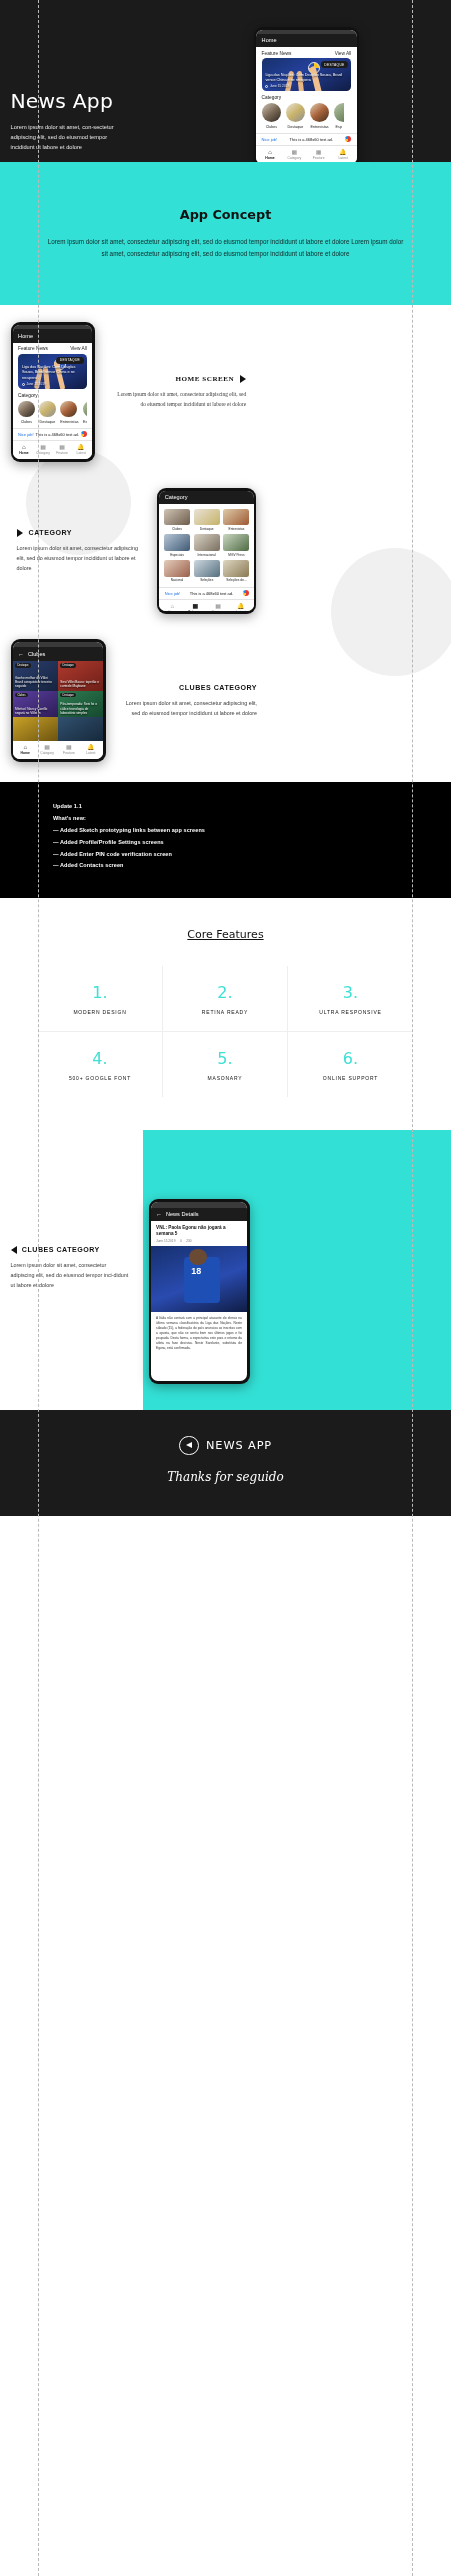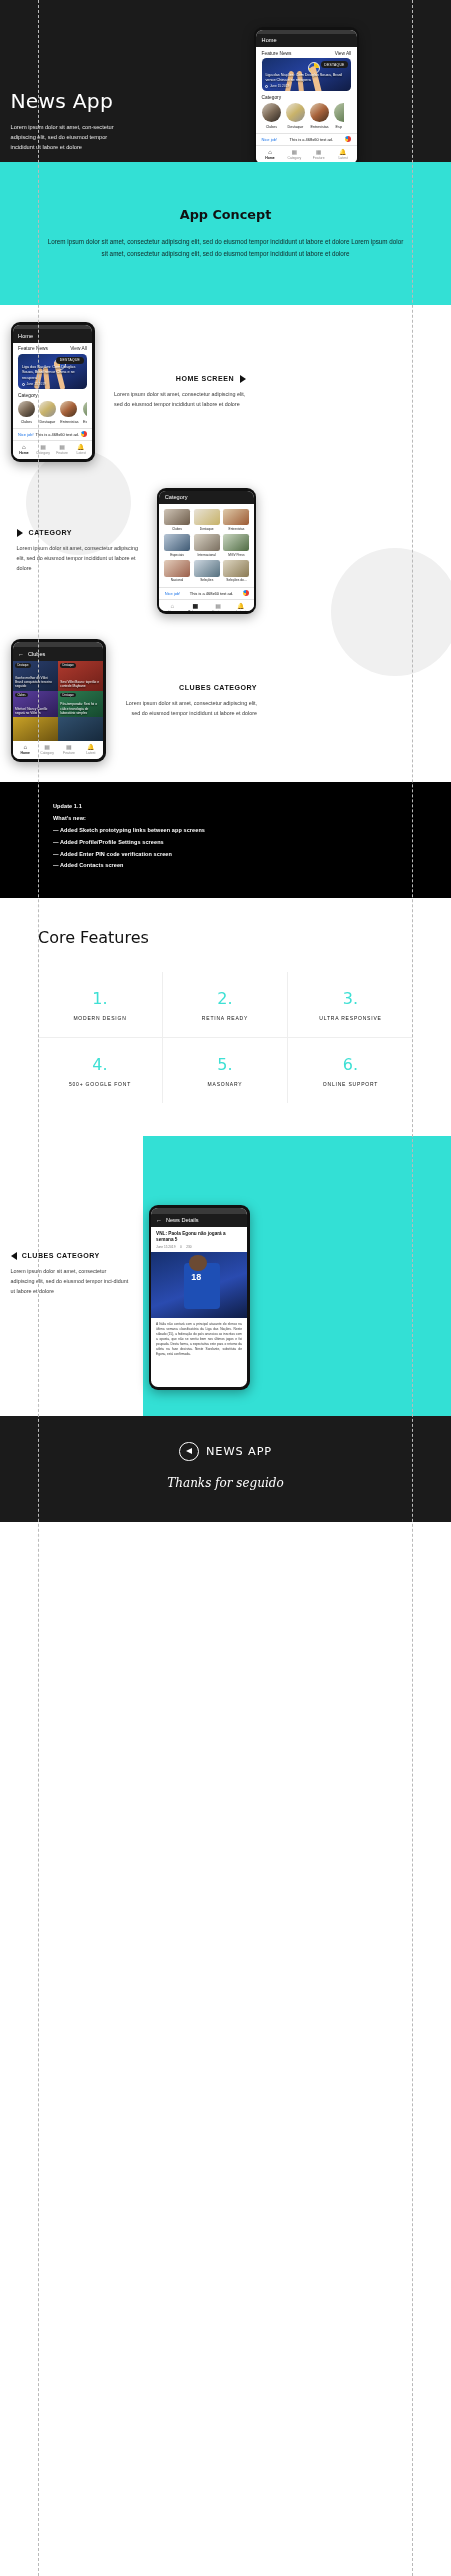--- a/index.html
+++ b/index.html
@@ -82,21 +82,21 @@
   .cl-tag { position:absolute; left:2.3px; top:2.3px; background:#1c1c1c; color:#fff; font-size:2.6px; padding:0.8px 2.3px; border-radius:3.8px; }
   .cl-row { display:flex; height:25.6px; }
   .cl-row > div { flex:1; position:relative; }
 
   
   .update { background:#000; color:#fff; padding:19.6px 53px 25.6px; }
   .update div { font-size:5.5px; font-weight:bold; line-height:2.15; letter-spacing:0.1px; }
 
   
   .core { background:#fff; padding:30px 38px 33px; }
-  .core h2 { font-size:16px; font-weight:400; margin-bottom:25.6px; font-family:"DejaVu Sans", sans-serif; }
+  .core h2 { text-align:center; font-size:11px; font-weight:400; margin-bottom:25.6px; font-family:"DejaVu Sans", sans-serif;text-decoration:underline; }
   .fgrid { display:grid; grid-template-columns:repeat(3,1fr); }
   .fcell { text-align:center; padding:16.6px 3px; }
   .fcell:nth-child(1),.fcell:nth-child(2),.fcell:nth-child(4),.fcell:nth-child(5){ border-right:0.8px solid #eee; }
   .fcell:nth-child(-n+3){ border-bottom:0.8px solid #eee; }
   .fnum { font-size:16px; color:#3ee0d4; font-weight:400; font-family:"DejaVu Sans", sans-serif; }
   .flab { margin-top:6.8px; font-size:5px; letter-spacing:0.8px; color:#111; }
 
   
   .details { position:relative; background:#33e0d5; padding:21px 0 25.6px; overflow:hidden; }
   .det-white { position:absolute; left:0; top:0; width:143px; height:100%; background:#fff; }
@@ -262,21 +262,21 @@
           <div class="navbar">
             <div class="nav-i on"><span class="nav-g">⌂</span><span>Home</span></div>
             <div class="nav-i"><span class="nav-g">▦</span><span>Category</span></div>
             <div class="nav-i"><span class="nav-g">▦</span><span>Feature</span></div>
             <div class="nav-i"><span class="nav-g">🔔</span><span>Latest</span></div>
           </div>
         </div>
       </div>
     </div>
 
-    <div class="desc" style="margin-left:19.6px; ">
+    <div class="desc" style="margin-left:19.6px; text-align:right;font-family:Liberation Serif, serif;">
       <h3 style="display:flex;align-items:center;justify-content:flex-end;gap:6px;">
         <span>HOME SCREEN</span>
         <i class="tri tri-r"></i>
       </h3>
       <p>Lorem ipsum dolor sit amet, consectetur adipiscing elit, sed do eiusmod tempor incididunt ut labore et dolore</p>
     </div>
   </div>
 
   <div class="row" style="margin-top:25.6px; padding-left:16.6px;">
     <div class="desc" style="width:124px;">

